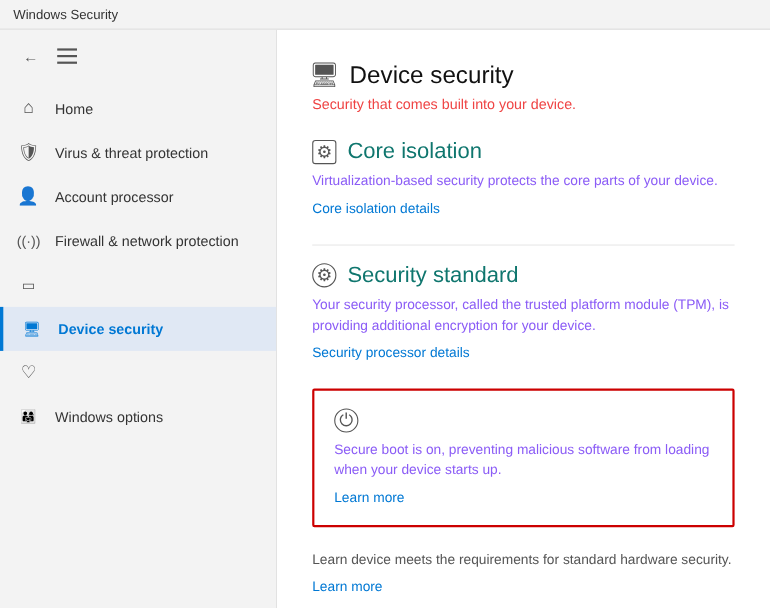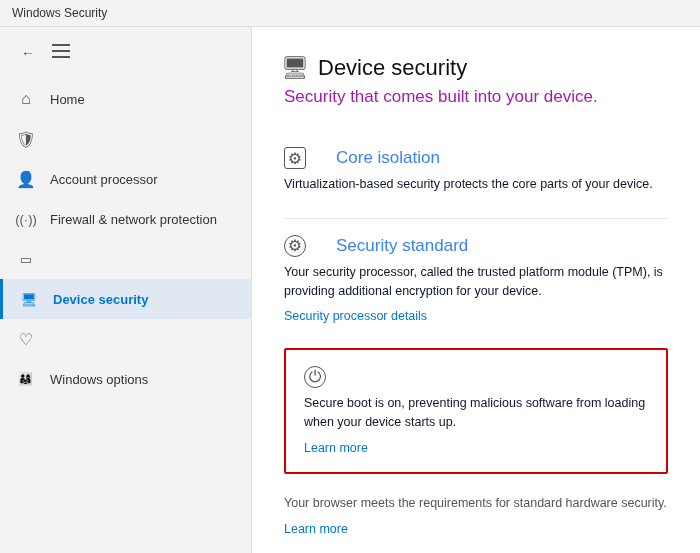--- a/index.html
+++ b/index.html
@@ -113,42 +113,41 @@
       align-items: center;
       gap: 12px;
       margin-bottom: 6px;
     }
     .page-title {
       font-size: 22px;
       font-weight: 300;
       color: #111;
     }
     .page-subtitle {
-      font-size: 17px;
-      color: #a21caf;
-      margin-bottom: 40px;
+      font-size: 13px;
+      color: #ef4444;
+      margin-bottom: 24px;
     }
     .section {
       margin-bottom: 24px;
     }
     .section-header {
       display: flex;
       align-items: center;
       gap: 10px;
       margin-bottom: 6px;
     }
     .section-title {
-      font-size: 17px;
+      font-size: 20px;
       font-weight: 400;
-      color: #3b82f6;
-      margin-left: 20px;
+      color: #0f766e;
     }
     .section-desc {
       font-size: 12.5px;
-      color: #0f172a;
+      color: #8b5cf6;
       margin-bottom: 6px;
       line-height: 1.5;
     }
     .section-link {
       font-size: 12.5px;
       color: #0078d4;
       cursor: pointer;
       text-decoration: none;
     }
     .section-icon {
@@ -202,20 +201,21 @@
       </div>
     </div>
     <nav class="nav-items">
 
       <div class="nav-item">
         <span class="nav-icon">⌂</span>
         <span class="nav-label">Home</span>
       </div>
       <div class="nav-item">
         <span class="nav-icon">🛡</span>
+        <span class="nav-label">Virus &amp; threat protection</span>
       </div>
       <div class="nav-item">
         <span class="nav-icon">👤</span>
         <span class="nav-label">Account processor</span>
       </div>
       <div class="nav-item">
         <span class="nav-icon" style="font-size:13px;">((·))</span>
         <span class="nav-label">Firewall &amp; network protection</span>
       </div>
       <div class="nav-item">
@@ -244,20 +244,21 @@
     </div>
     <p class="page-subtitle">Security that comes built into your device.</p>
 
     
     <div class="section">
       <div class="section-header">
         <span class="section-icon" style="font-size:16px; border: 1.5px solid #555; border-radius:3px; padding:1px 2px;">⚙</span>
         <span class="section-title">Core isolation</span>
       </div>
       <p class="section-desc">Virtualization-based security protects the core parts of your device.</p>
+      <a class="section-link" href="#">Core isolation details</a>
     </div>
 
     <hr class="divider">
 
     
     <div class="section">
       <div class="section-header">
         <span class="section-icon" style="font-size:16px; border: 1.5px solid #555; border-radius:50%; padding:1px 3px;">⚙</span>
         <span class="section-title">Security standard</span>
       </div>
@@ -268,17 +269,17 @@
     
     <div class="highlight-box">
       <div class="section-header">
         <span class="section-icon" style="font-size:16px; border: 1.5px solid #555; border-radius:50%; padding:1px 3px;">⏻</span>
       </div>
       <p class="section-desc">Secure boot is on, preventing malicious software from loading when your device starts up.</p>
       <a class="section-link" href="#">Learn more</a>
     </div>
 
     
-    <p class="footer-text">Your browser meets the requirements for standard hardware security.</p>
+    <p class="footer-text">Learn device meets the requirements for standard hardware security.</p>
     <a class="section-link" href="#">Learn more</a>
 
   </div>
 </div>
 
 </body></html>

